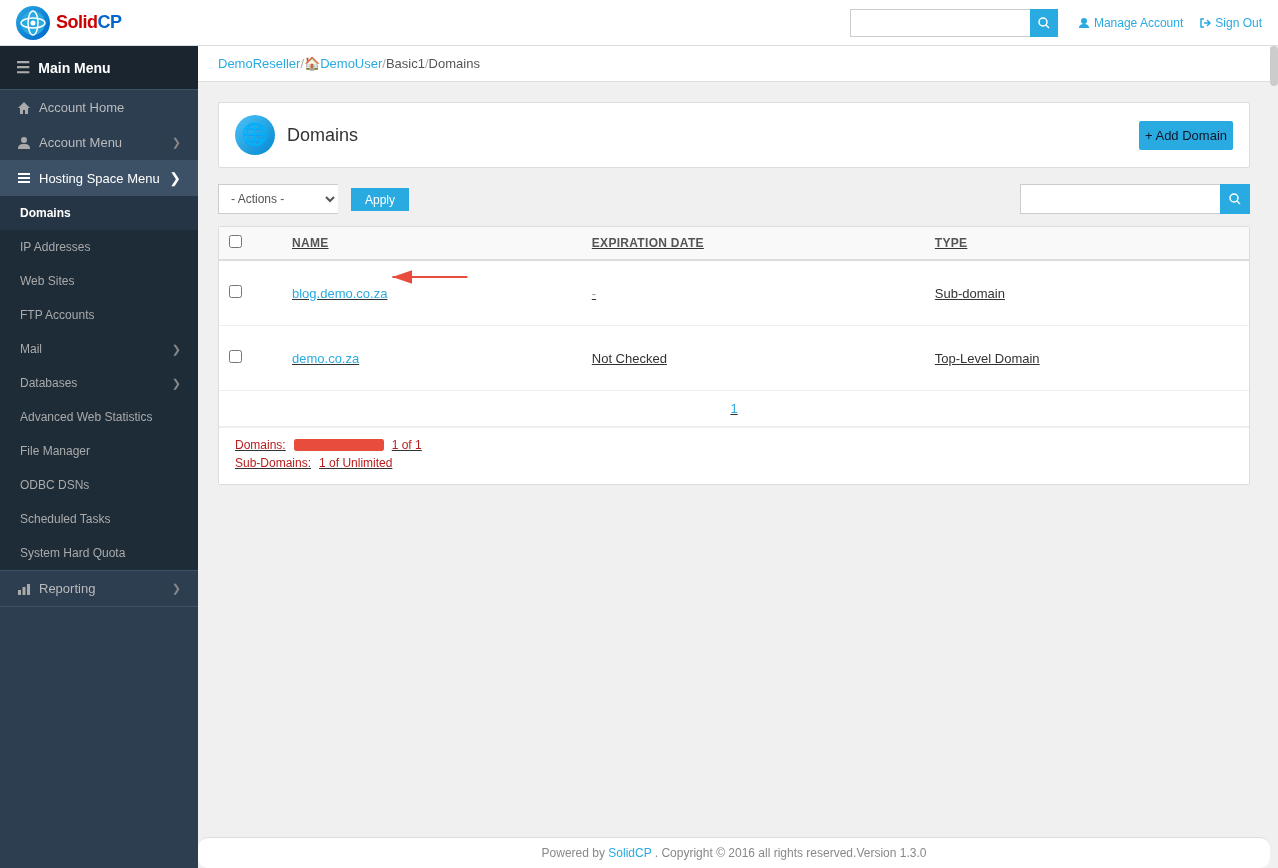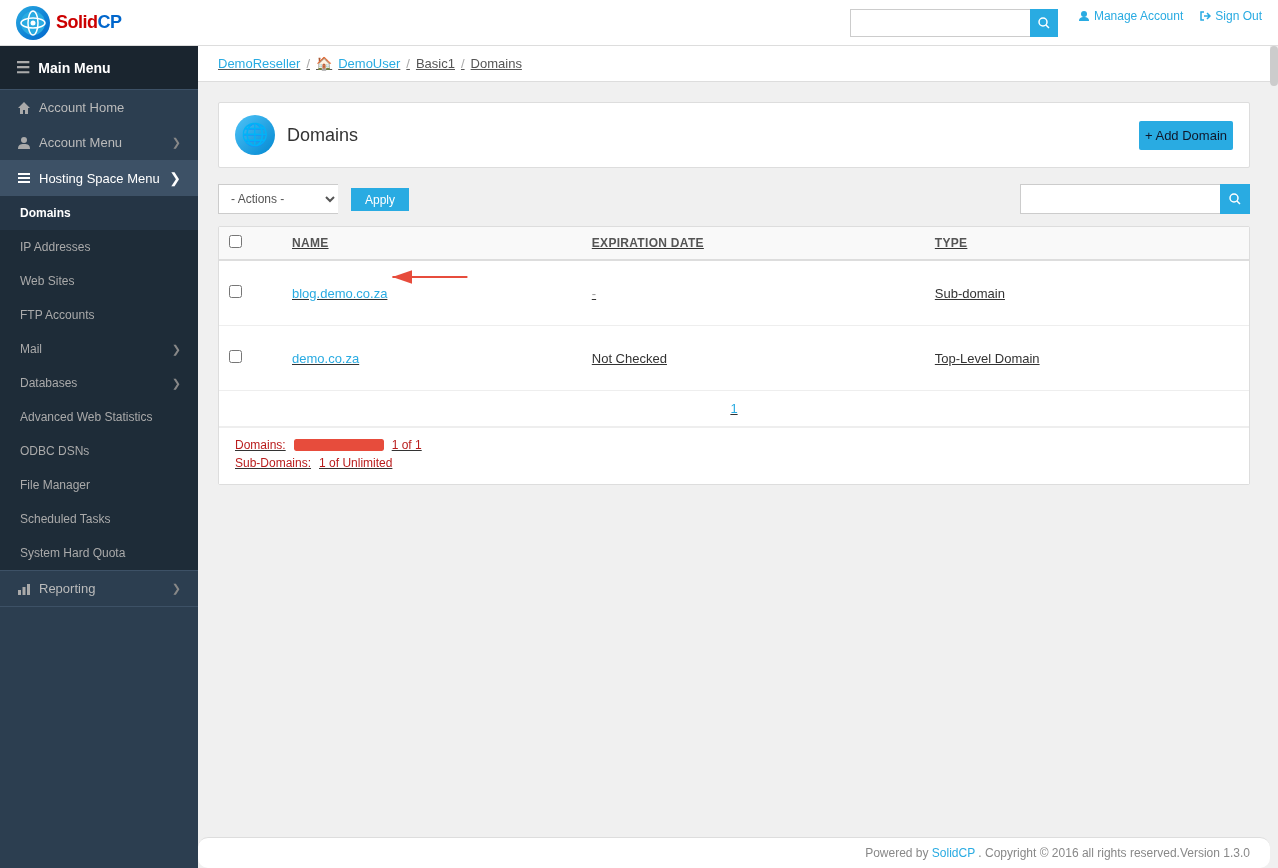--- a/index.html
+++ b/index.html
@@ -15,21 +15,21 @@
       justify-content: space-between;
       padding: 0 16px;
       flex-shrink: 0;
       position: relative;
       z-index: 10;
     }
     .logo-area { display: flex; align-items: center; gap: 6px; }
     .logo-circle { width: 34px; height: 34px; border-radius: 50%; background: linear-gradient(135deg, #29abe2, #0066cc); display: flex; align-items: center; justify-content: center; overflow: hidden; }
     .logo-text { font-size: 18px; font-weight: bold; color: #cc0000; letter-spacing: -0.5px; }
     .logo-text span { color: #0066cc; }
-    .top-nav-right { display: flex; align-items: flex-start; gap: 20px; }
+    .top-nav-right { display: flex; align-items: center; gap: 20px; }
     .top-search { display: flex; align-items: center; }
     .top-search input { border: 1px solid #ccc; border-right: none; padding: 4px 8px; height: 28px; width: 180px; font-size: 12px; outline: none; }
     .top-search button { background: #29abe2; border: none; color: #fff; height: 28px; width: 28px; cursor: pointer; display: flex; align-items: center; justify-content: center; }
     .top-nav-links { display: flex; gap: 16px; color: #555; font-size: 12px; }
     .top-nav-links a { color: #29abe2; text-decoration: none; display: flex; align-items: center; gap: 4px; }
 
     
     .layout { display: flex; flex: 1; overflow: hidden; }
 
     
@@ -89,22 +89,20 @@
 
     
     .breadcrumb {
       background: #fff;
       border-bottom: 1px solid #ddd;
       padding: 10px 20px;
       font-size: 13px;
       color: #555;
       display: flex;
       align-items: center;
-      gap: 6px;
-      text-decoration: underline;
     }
     .breadcrumb a { color: #29abe2; text-decoration: none; }
     .breadcrumb .sep { color: #aaa; }
     .breadcrumb .home-icon { color: #29abe2; font-size: 13px; }
 
     
     .page-body { padding: 20px; flex: 1; }
 
     
     .page-header {
@@ -243,25 +241,25 @@
       border-top: 1px solid #eee;
     }
     .quota-row { display: flex; align-items: center; gap: 8px; margin-bottom: 4px; font-size: 12px; color: #b91c1c; }
     .quota-bar-container { width: 90px; height: 12px; background: #eee; border-radius: 2px; overflow: hidden; }
     .quota-bar { height: 100%; background: #e74c3c; border-radius: 2px; }
 
     
     .footer {
       background: #fff;
       border-top: 1px solid #ddd;
-      padding: 8px 20px;
+      padding: 8px 32px;
       font-size: 12px;
       color: #888;
       display: flex;
-      justify-content: flex-end;
+      justify-content: center;
       align-items: center;
       flex-shrink: 0;
       border-radius: 10px;
     }
     .footer a { color: #29abe2; text-decoration: none; }
 
     
     .sidebar::-webkit-scrollbar { width: 4px; }
     .sidebar::-webkit-scrollbar-track { background: #2c3e50; }
     .sidebar::-webkit-scrollbar-thumb { background: #4d6880; }
@@ -369,24 +367,24 @@
         <span class="chevron">❯</span>
       </div>
       <div class="sidebar-item sub-item" style="justify-content:space-between">
         <span>Databases</span>
         <span class="chevron">❯</span>
       </div>
       <div class="sidebar-item sub-item">
         <span>Advanced Web Statistics</span>
       </div>
       <div class="sidebar-item sub-item">
+        <span>File Manager</span>
+      </div>
+      <div class="sidebar-item sub-item">
         <span>ODBC DSNs</span>
-      </div>
-      <div class="sidebar-item sub-item">
-        <span>File Manager</span>
       </div>
       <div class="sidebar-item sub-item">
         <span>Scheduled Tasks</span>
       </div>
       <div class="sidebar-item sub-item">
         <span>System Hard Quota</span>
       </div>
     </div>
 
     <div class="sidebar-section">

